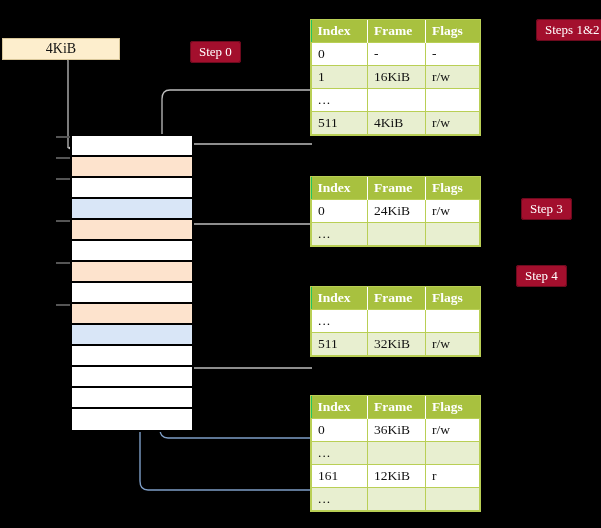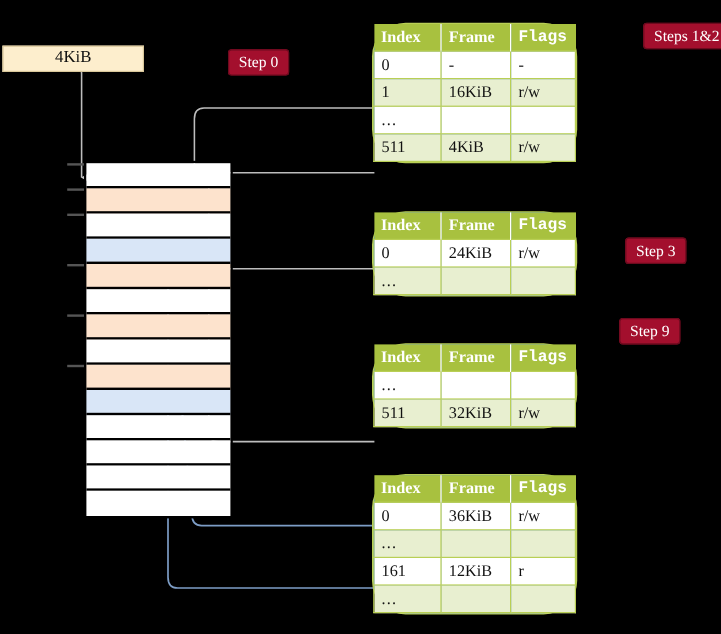--- a/index.html
+++ b/index.html
@@ -17,26 +17,26 @@
          font-size:14px;color:#111;}
 
   
   .badge{position:absolute;background:#a30f2d;color:#fff;
          font-size:13px;line-height:1;padding:4px 9px 5px 9px;
          border-radius:3px;white-space:nowrap;
          box-shadow:0 0 0 1px #6d0a1e inset;}
 
   
   .ptable{position:absolute;border-collapse:collapse;
-          background:#3b82f6;font-size:13.5px;color:#111;
-          box-shadow:0 0 0 1px #b9cf55;border-radius:27px;}
+          background:#22c55e;font-size:13.5px;color:#111;
+          box-shadow:0 0 0 1px #b9cf55;}
   .ptable th{background:#a8c13f;color:#fff;font-weight:bold;
              text-align:left;padding:3px 6px;font-size:13.5px;
              border-right:1px solid #fff;white-space:nowrap;}
-  .ptable th:last-child{border-right:none;font-family:Liberation Mono, monospace;}
+  .ptable th:last-child{border-right:none;}
   .ptable td{padding:3px 6px;border:1px solid #b9cf55;white-space:nowrap;
              height:16px;}
   .ptable tr.alt td{background:#e8efd0;}
   .ptable tr.plain td{background:#fff;}
   .ptable td.hl{background:#fdf7a6;}
   .ptable td.dots{letter-spacing:1px;}
 
   
   .ptable col.c-index{width:56px;}
   .ptable col.c-frame{width:58px;}
@@ -100,21 +100,21 @@
   <div class="badge" style="left:190px;top:41px;text-align:right;">
     <span>Step 0</span>
   </div>
   <div class="badge" style="left:536px;top:19px;">
     <span>Steps 1&amp;2</span>
   </div>
   <div class="badge" style="left:521px;top:158px;margin-top:40px;">
     <span>Step 3</span>
   </div>
   <div class="badge" style="left:516px;top:265px;">
-    <span>Step 9</span>
+    <span>Step 4</span>
   </div>
 
   <div id="memcol">
       <div class="cell c-white"></div>
       <div class="cell c-peach"></div>
       <div class="cell c-white"></div>
       <div class="cell c-blue"></div>
       <div class="cell c-peach"></div>
       <div class="cell c-white"></div>
       <div class="cell c-peach"></div>

